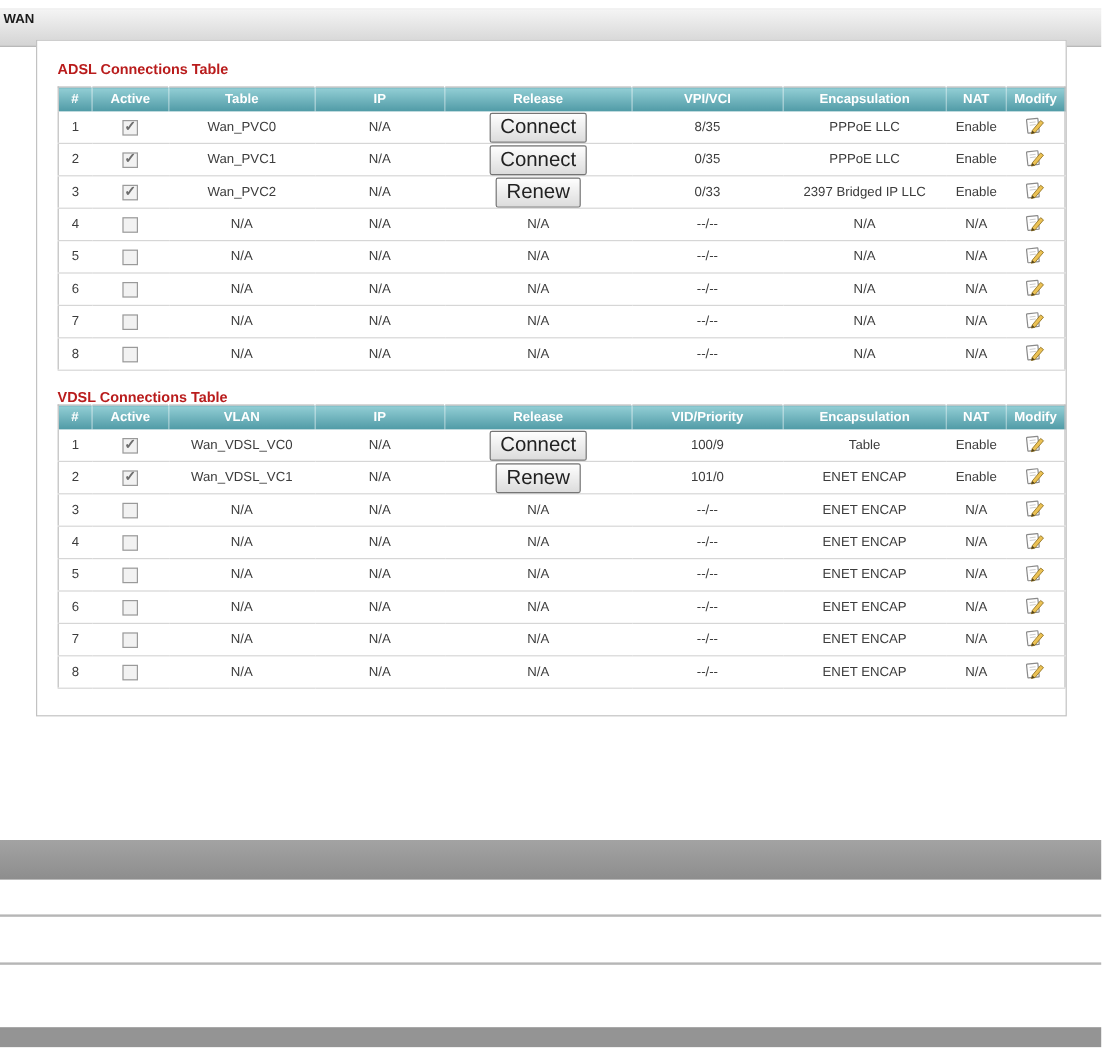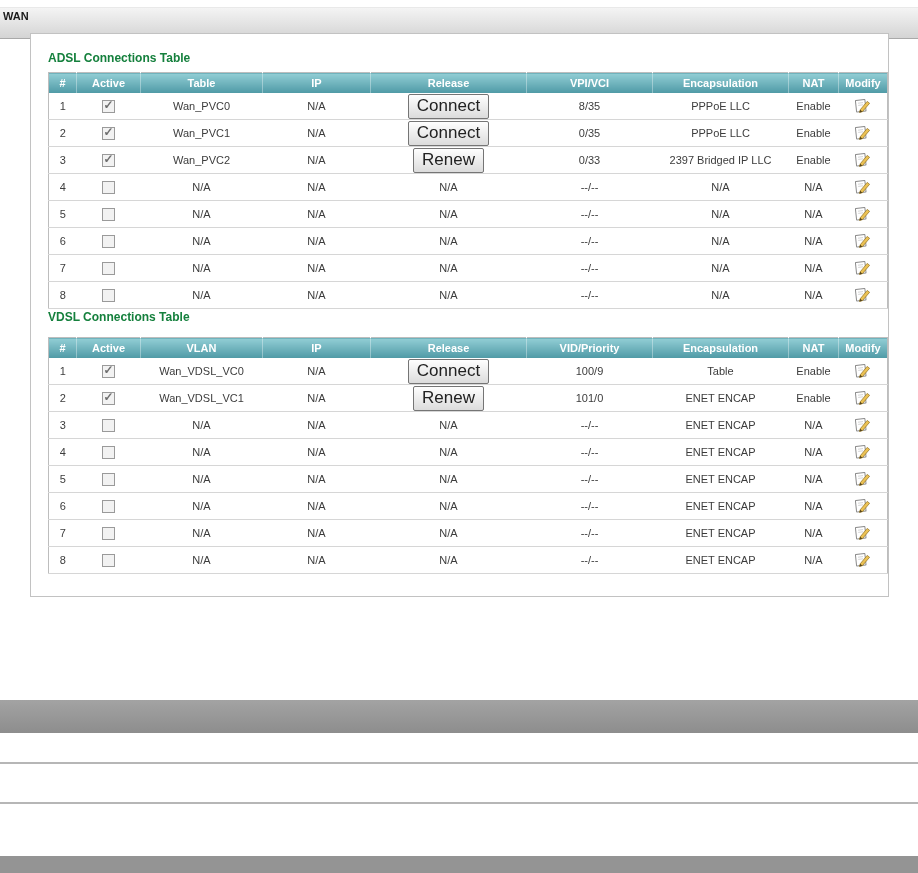--- a/index.html
+++ b/index.html
@@ -13,23 +13,23 @@
     border-top:1px solid #e9e9e9; border-bottom:1px solid #a9a9a9;
     font-size:11px; font-weight:bold; color:#1b1b1b; line-height:16px; padding-left:3px;
   }
 
   
   .panel {
     position:absolute; left:30px; top:33px; width:859px; height:564px; box-sizing:border-box;
     border:1px solid #c2c2c2; background:#ffffff;
   }
 
-  .section-title { position:absolute; left:17px; font-size:12px; font-weight:bold; color:#15803d; }
+  .section-title { position:absolute; left:17px; font-size:12px; font-weight:bold; color:#b91c1c; }
   #adsl-title { top:17px; }
-  #vdsl-title { top:276px;text-align:center; }
+  #vdsl-title { top:290px;text-align:center; }
 
   table.conn-table {
     position:absolute; left:17px; width:839px; border-collapse:collapse; table-layout:fixed;
     font-size:11px; border:1px solid #bdbdbd;
   }
   #adsl-table { top:38px; }
   #vdsl-table { top:303px; }
 
   table.conn-table thead th {
     background:linear-gradient(var(--table-header-top,#92ced5), var(--table-header-bottom,#4e99a5));

